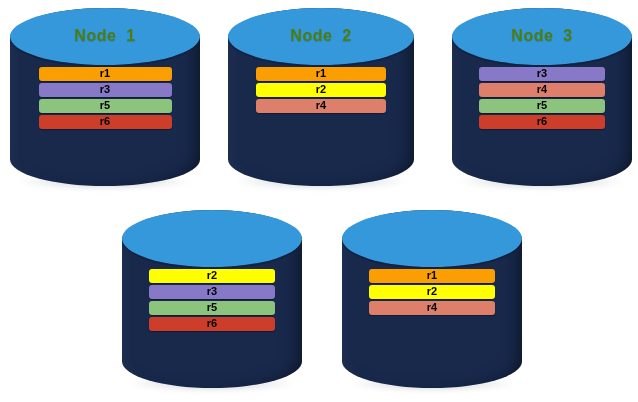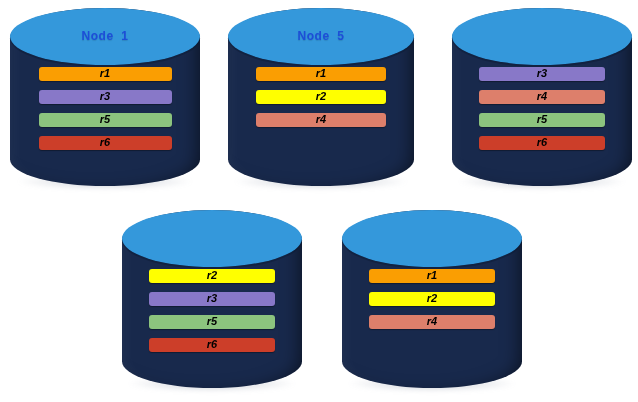--- a/index.html
+++ b/index.html
@@ -63,50 +63,49 @@
   }
   .node-title {
     position: absolute;
     left: 0;
     top: 0;
     width: 100%;
     height: 32%;
     display: flex;
     align-items: center;
     justify-content: center;
-    color: #1d4ed8;
+    color: #4d7c0f;
     font-weight: bold;
-    font-size: 12px;
+    font-size: 16px;
     letter-spacing: 0.5px;
     white-space: pre;
     text-shadow: 0 1px 1px rgba(0,0,0,0.12);
   }
 
   
   .replica-list {
     position: absolute;
     left: 15%;
     width: 70%;
     top: 33%;
     display: flex;
     flex-direction: column;
   }
   .replica-bar {
     height: 14px;
-    margin-bottom: 9px;
+    margin-bottom: 2px;
     border-radius: 3px;
     display: flex;
     align-items: center;
     justify-content: center;
     color: #000000;
     font-weight: bold;
     font-size: 11px;
     line-height: 1;
     box-shadow: 0 1px 1px rgba(0,0,0,0.35);
-    font-style: italic;
   }
 </style>
 </head>
 <body>
 
 <div id="canvas">
     <div class="node" style="left: 10px; top: 8px; width: 190px; height: 178px;">
       <div class="cyl-shadow"></div>
       <div class="cyl-body"></div>
       <div class="cyl-top"></div>
@@ -117,32 +116,33 @@
         <div class="replica-bar" style="background: rgb(136, 120, 200);">r3</div>
         <div class="replica-bar" style="background: rgb(140, 196, 126);">r5</div>
         <div class="replica-bar" style="background: rgb(204, 62, 41);">r6</div>
       </div>
     </div>
     <div class="node" style="left: 228px; top: 8px; width: 186px; height: 178px;">
       <div class="cyl-shadow"></div>
       <div class="cyl-body"></div>
       <div class="cyl-top"></div>
       <div class="cyl-top-rim"></div>
-      <div class="node-title">Node  5</div>
+      <div class="node-title">Node  2</div>
       <div class="replica-list">
         <div class="replica-bar" style="background: rgb(250, 158, 2);">r1</div>
         <div class="replica-bar" style="background: rgb(255, 255, 0);">r2</div>
         <div class="replica-bar" style="background: rgb(221, 127, 107);">r4</div>
       </div>
     </div>
     <div class="node" style="left: 452px; top: 8px; width: 180px; height: 178px;">
       <div class="cyl-shadow"></div>
       <div class="cyl-body"></div>
       <div class="cyl-top"></div>
       <div class="cyl-top-rim"></div>
+      <div class="node-title">Node  3</div>
       <div class="replica-list">
         <div class="replica-bar" style="background: rgb(136, 120, 200);">r3</div>
         <div class="replica-bar" style="background: rgb(221, 127, 107);">r4</div>
         <div class="replica-bar" style="background: rgb(140, 196, 126);">r5</div>
         <div class="replica-bar" style="background: rgb(204, 62, 41);">r6</div>
       </div>
     </div>
     <div class="node" style="left: 122px; top: 210px; width: 180px; height: 178px;">
       <div class="cyl-shadow"></div>
       <div class="cyl-body"></div>

